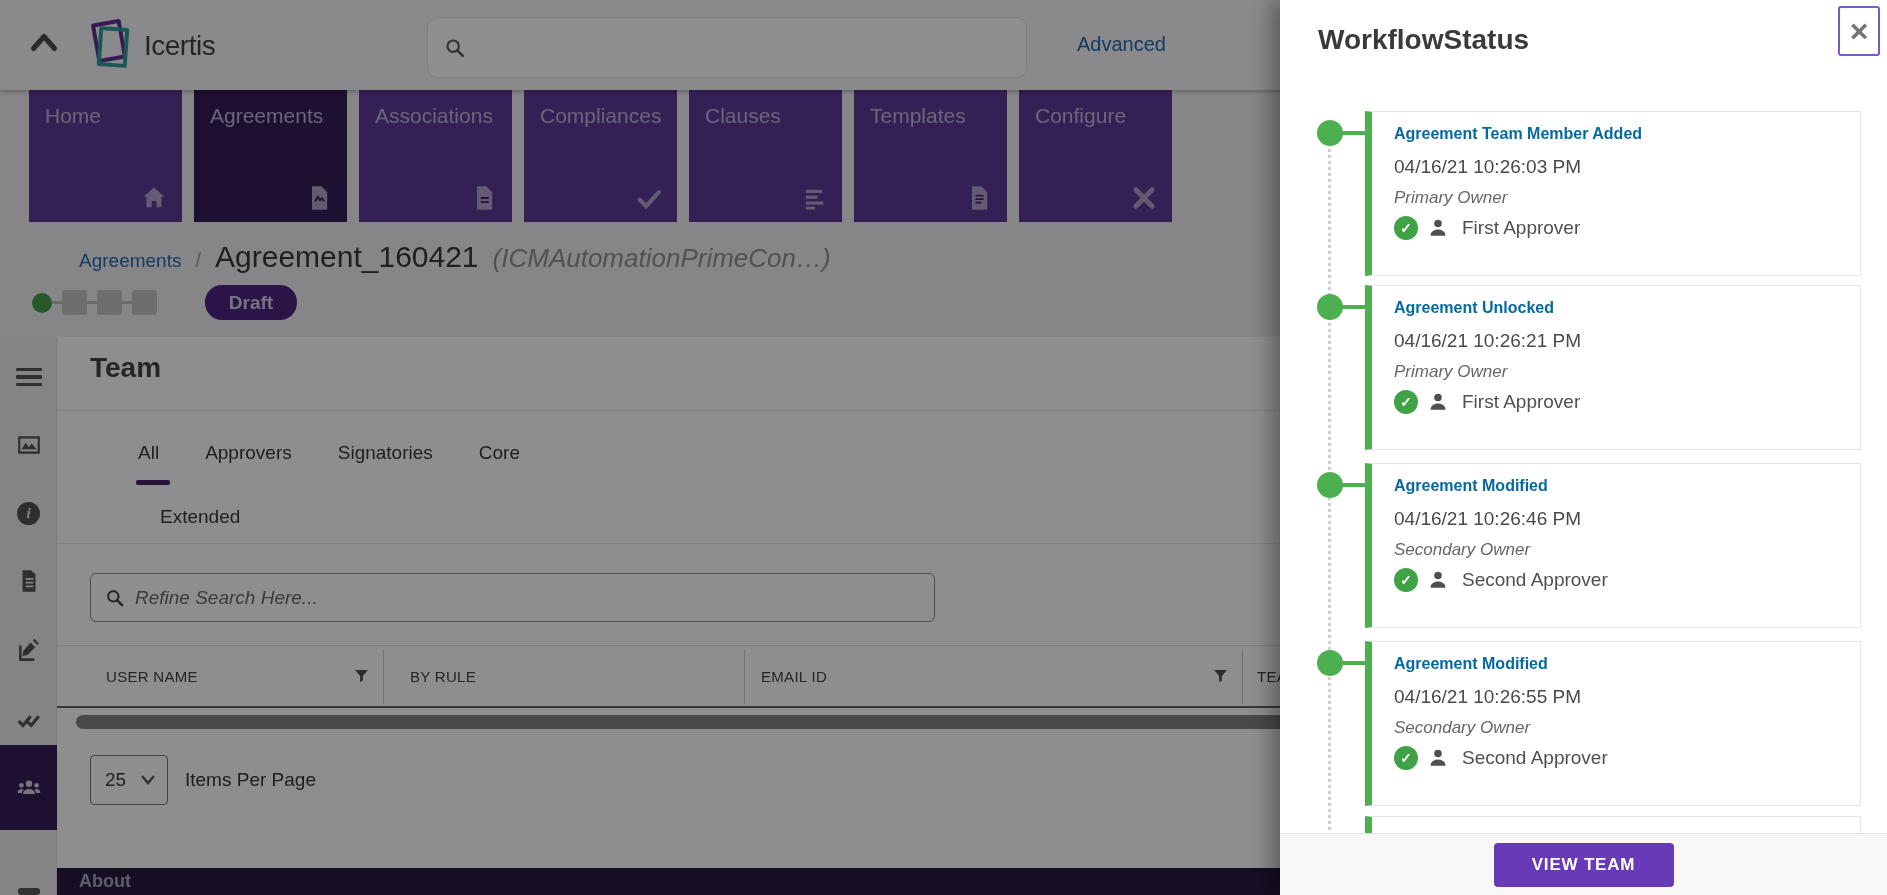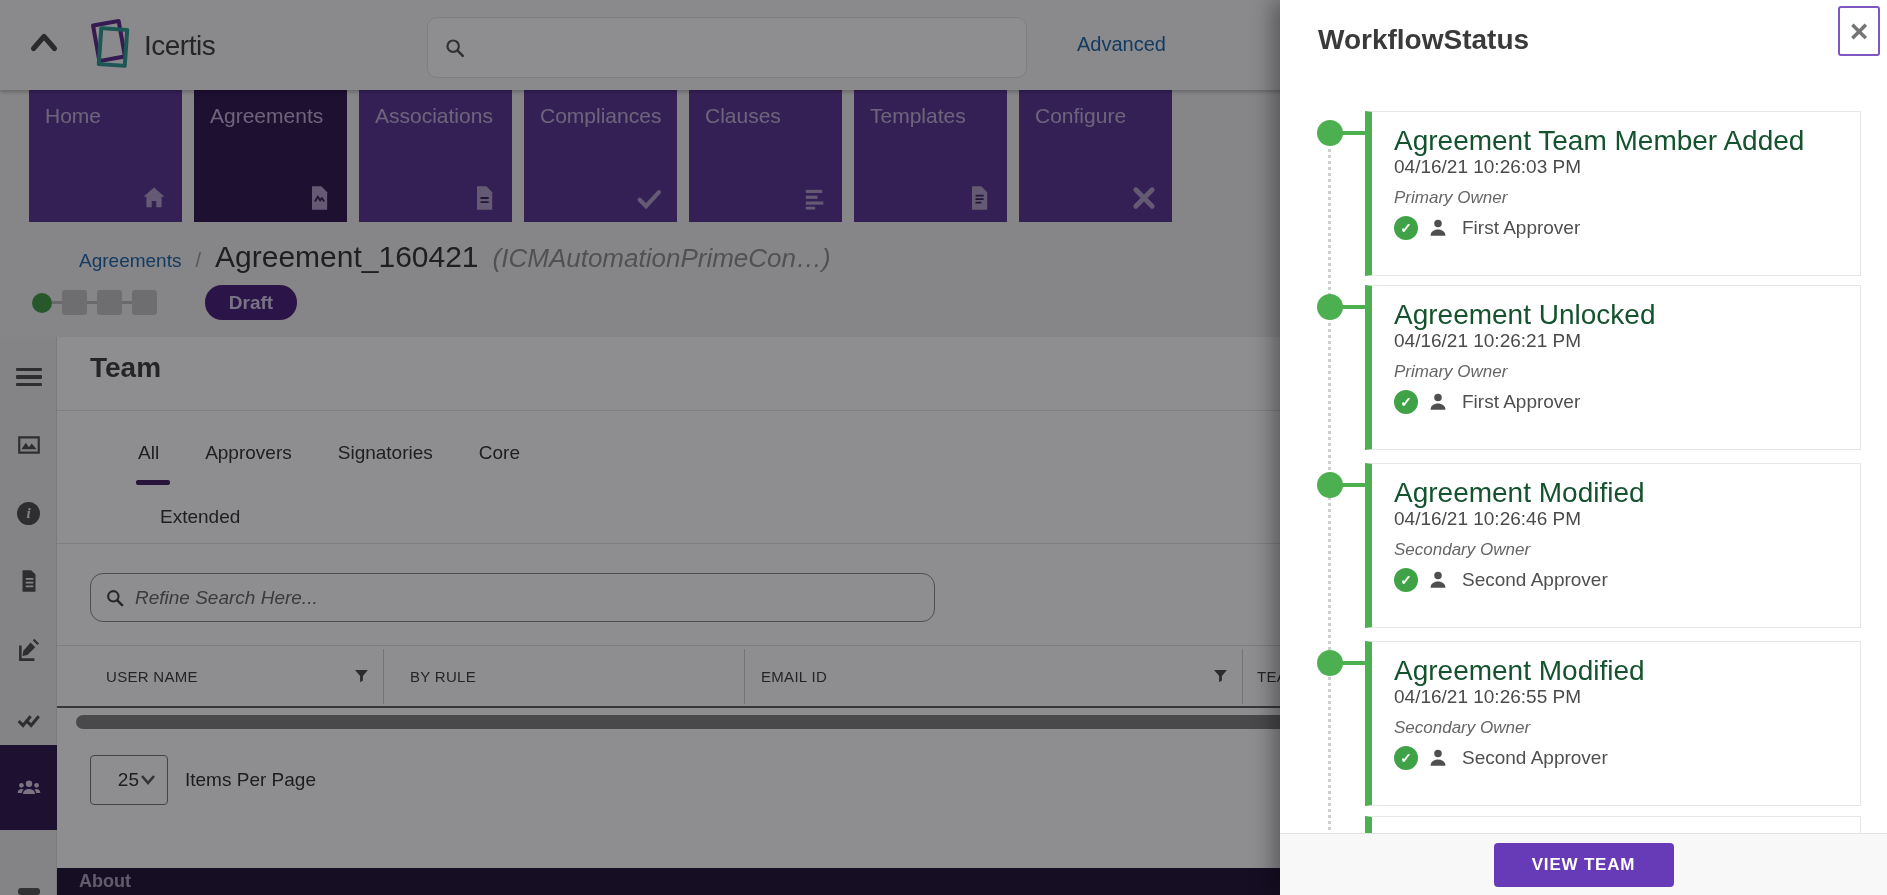--- a/index.html
+++ b/index.html
@@ -61,40 +61,40 @@
 
   
   .main { position:absolute; left:57px; top:337px; width:1830px; height:531px; background:#ffffff; }
   .page-title { position:absolute; left:33px; top:15px; font-size:28px; color:#3d3d3d; }
   .divider { position:absolute; left:0; right:0; height:1px; background:#e3e3e3; }
   .team-tabs { position:absolute; left:81px; top:105px; display:flex; gap:46px; }
   .team-tab { font-size:19px; color:#333; cursor:pointer; }
   .tab-underline { position:absolute; left:79px; top:143px; width:34px; height:5px; background:#3f2160; border-radius:2px; }
   .team-tab-extended { position:absolute; left:103px; top:169px; font-size:19px; color:#333; cursor:pointer; }
   .refine-box { position:absolute; left:33px; top:236px; width:845px; height:49px; border:1px solid #8a8a8a;
-                border-radius:13px; background:#fff; display:flex; align-items:center; padding:0 14px; }
+                border-radius:6px; background:#fff; display:flex; align-items:center; padding:0 14px; }
   .refine-box input { border:none; outline:none; flex:1; margin-left:10px; font-size:19px; font-style:italic;
                       color:#555; background:transparent; font-family:"Liberation Sans", sans-serif; }
   .refine-box input::placeholder { color:#666; font-style:italic; }
   .grid-header { position:absolute; left:0px; top:308px; width:1460px; height:63px; border-top:1px solid #e0e0e0;
                  border-bottom:2px solid #5e5e5e; display:flex; }
   .col { position:relative; display:flex; align-items:center; font-size:15px; color:#3c3c3c;
          letter-spacing:.3px; cursor:pointer; }
   .col .funnel { margin-left:auto; margin-right:14px; width:15px; height:15px; color:#4a4a4a; cursor:pointer; }
   .col-div { width:1px; background:#cfcfcf; height:55px; align-self:center; }
   .c1 { width:326px; padding-left:49px; }
   .c2 { width:360px; padding-left:26px; }
   .c3 { width:497px; padding-left:16px; }
   .c4 { width:260px; padding-left:14px; }
   .hscrollbar { position:absolute; left:19px; top:378px; width:1390px; height:14px; border-radius:7px;
                 background:#808080; cursor:grab; }
   .pager-box { position:absolute; left:33px; top:418px; width:78px; height:50px; border:1px solid #777;
                border-radius:4px; background:#fff; display:flex; align-items:center; padding:0 10px 0 14px;
                cursor:pointer; }
-  .pager-box .val { font-size:19px; color:#333; flex:1;text-align:right; }
+  .pager-box .val { font-size:19px; color:#333; flex:1; }
   .pager-label { position:absolute; left:128px; top:432px; font-size:19px; color:#2f2f2f; }
 
   
   .about-bar { position:absolute; left:57px; top:868px; width:1830px; height:27px; background:#221537;
                display:flex; align-items:center; }
   .about-link { margin-left:22px; font-size:18px; font-weight:700; color:#aaa5bd; cursor:pointer; }
 
   
   .dim { position:absolute; left:0; top:0; width:1280px; height:895px; background:rgba(8,6,14,.46);
          z-index:40; pointer-events:none; }
@@ -105,21 +105,21 @@
   .panel-title { position:absolute; left:38px; top:24px; font-size:28px; color:#3a3a3a; }
   .panel-close { position:absolute; right:7px; top:6px; width:42px; height:50px; background:#fff;
                  border:2px solid #7e57c2; border-radius:3px; color:#757575; font-size:32px; font-weight:700;
                  display:flex; align-items:center; justify-content:center; cursor:pointer; line-height:1; }
   .timeline { position:absolute; left:0; top:0; width:607px; height:833px; overflow:hidden; }
   .tl-dotted { position:absolute; left:48px; top:130px; height:700px; border-left:3px dotted #cfcfcf; }
   .tl-card { position:absolute; left:85px; width:496px; height:165px; background:#fff;
              border:1px solid #e6e6e6; border-left:7px solid #4caf50; }
   .tl-dot { position:absolute; left:37px; width:26px; height:26px; border-radius:50%; background:#4caf50; z-index:2; }
   .tl-conn { position:absolute; left:60px; width:26px; height:4px; background:#4caf50; z-index:1; }
-  .tl-title { position:absolute; left:22px; top:13px; font-size:28px; font-weight:400; color:#14532d; }
+  .tl-title { position:absolute; left:22px; top:13px; font-size:16px; font-weight:700; color:#0369a1; }
   .tl-time { position:absolute; left:22px; top:44px; font-size:19px; color:#4a4a4a; }
   .tl-owner { position:absolute; left:22px; top:76px; font-size:17px; font-style:italic; color:#666; }
   .tl-approver { position:absolute; left:22px; top:104px; display:flex; align-items:center; }
   .check-circle { width:24px; height:24px; border-radius:50%; background:#3fa246; color:#fff; font-size:14px;
                   font-weight:700; display:flex; align-items:center; justify-content:center; }
   .person { width:20px; height:20px; margin-left:10px; color:#4f4f4f; }
   .person svg { width:100%; height:100%; }
   .tl-approver .name { margin-left:14px; font-size:19px; color:#4f4f4f; }
   .panel-footer { position:absolute; left:0; bottom:0; width:607px; height:62px; background:#f8f8f8;
                   border-top:1px solid #e2e2e2; display:flex; align-items:center; justify-content:center; }

